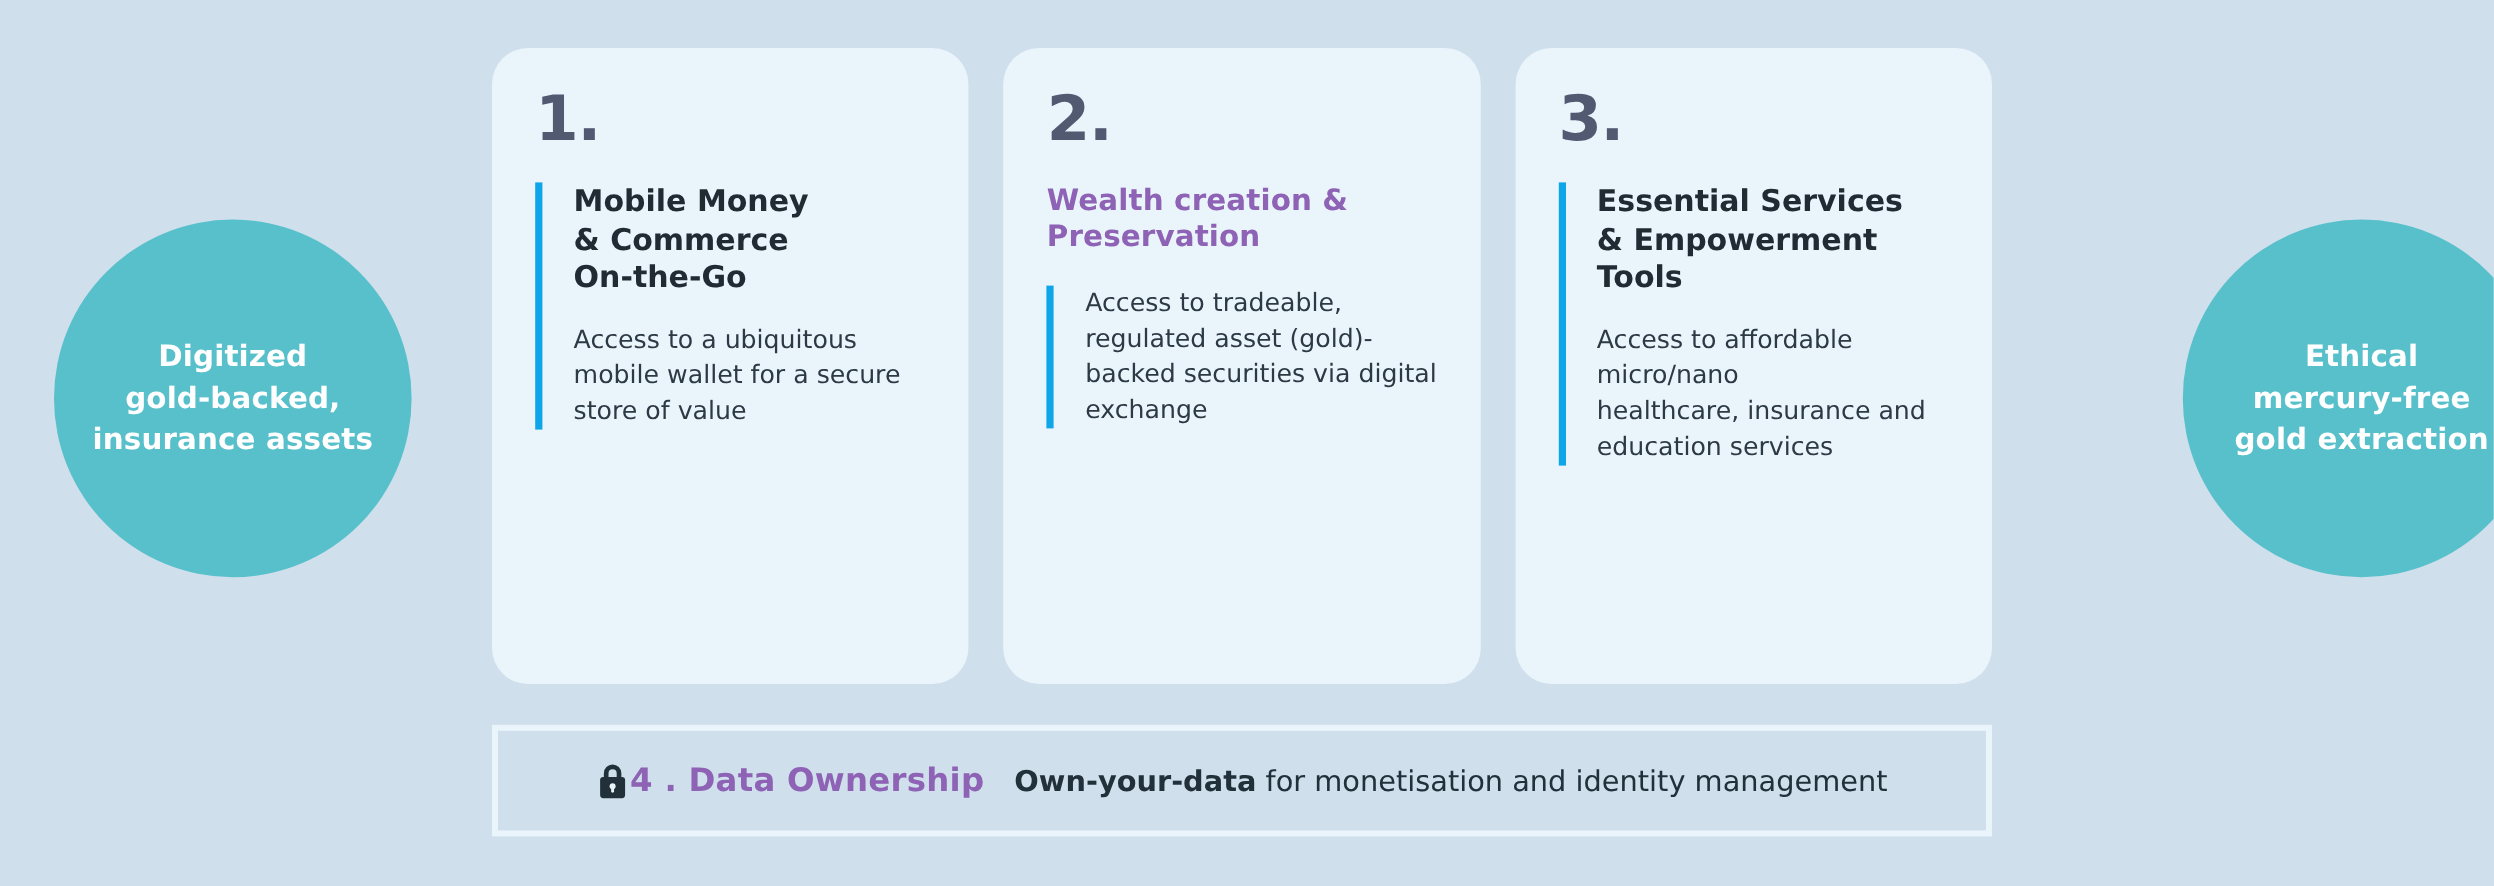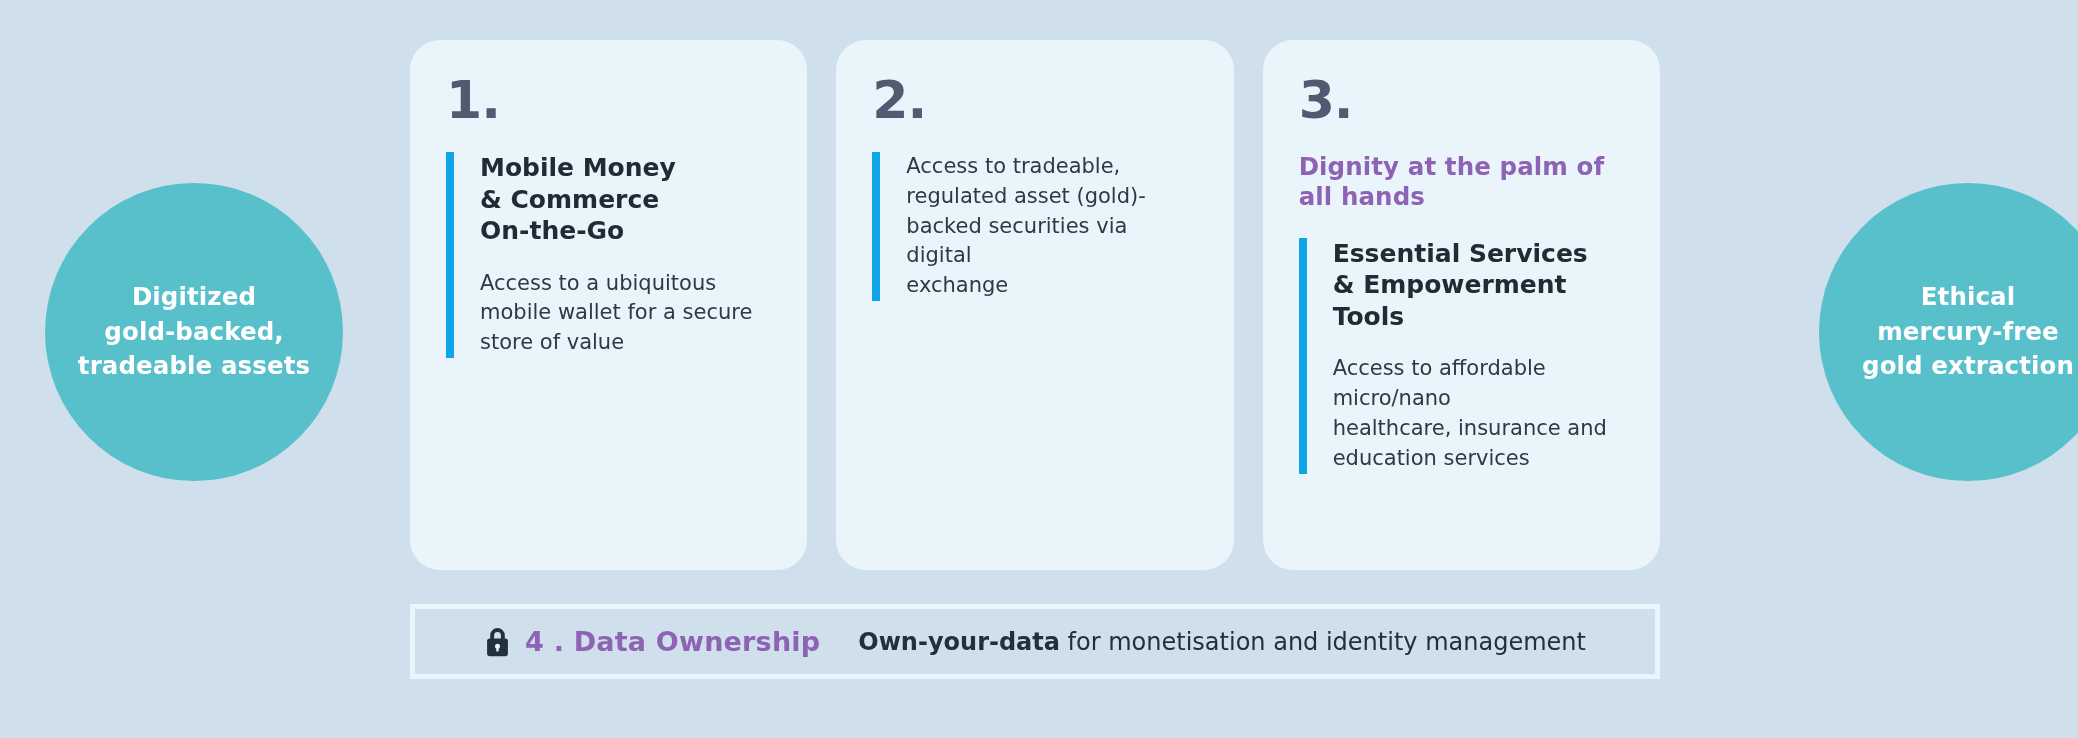--- a/index.html
+++ b/index.html
@@ -76,21 +76,21 @@
     color: #8e62b4;
     font-size: 24.5px;
     font-weight: bold;
     line-height: 1.22;
     letter-spacing: 0.1px;
     white-space: pre-line;
     margin-bottom: 26px;
   }
 
   .card-body {
-    border-left: 8px solid #0ea5e9;
+    border-left: 6px solid #0ea5e9;
     padding-left: 26px;
   }
 
   .card-sub {
     color: #212b33;
     font-size: 25px;
     font-weight: bold;
     line-height: 1.26;
     white-space: pre-line;
   }
@@ -103,27 +103,26 @@
     white-space: pre-line;
     margin-top: 22px;
   }
 
   
   .banner {
     position: absolute;
     left: 410px;
     top: 604px;
     width: 1250px;
-    height: 75px;
+    height: 93px;
     border: 5px solid #eaf4fb;
     background: #cfdfec;
     display: flex;
     align-items: center;
     justify-content: center;
-    gap: 13px;
   }
 
   .lock-icon {
     display: inline-flex;
     align-items: center;
     justify-content: center;
     width: 27px;
     height: 32px;
     flex: none;
     margin-right: 1px;
@@ -148,51 +147,51 @@
   .banner-text b { font-weight: bold; margin-left: 12px; }
 </style>
 </head>
 <body>
 
 <div class="stage">
 
   <div class="circle circle-left">
     <div class="circle-text">Digitized
 gold-backed,
-tradeable assets</div>
+insurance assets</div>
   </div>
 
   <div class="cards">
 
     <div class="card">
       <div class="card-number">1.</div>
       <div class="card-body">
         <div class="card-sub">Mobile Money
 &amp; Commerce
 On-the-Go</div>
         <div class="card-desc">Access to a ubiquitous
 mobile wallet for a secure
 store of value</div>
       </div>
     </div>
 
     <div class="card">
       <div class="card-number">2.</div>
+      <div class="card-title">Wealth creation &amp;
+Preservation</div>
       <div class="card-body">
         <div class="card-desc">Access to tradeable,
 regulated asset (gold)-
 backed securities via digital
 exchange</div>
       </div>
     </div>
 
     <div class="card">
       <div class="card-number">3.</div>
-      <div class="card-title">Dignity at the palm of
-all hands</div>
       <div class="card-body">
         <div class="card-sub">Essential Services
 &amp; Empowerment Tools</div>
         <div class="card-desc">Access to affordable micro/nano
 healthcare, insurance and
 education services</div>
       </div>
     </div>
 
   </div>

